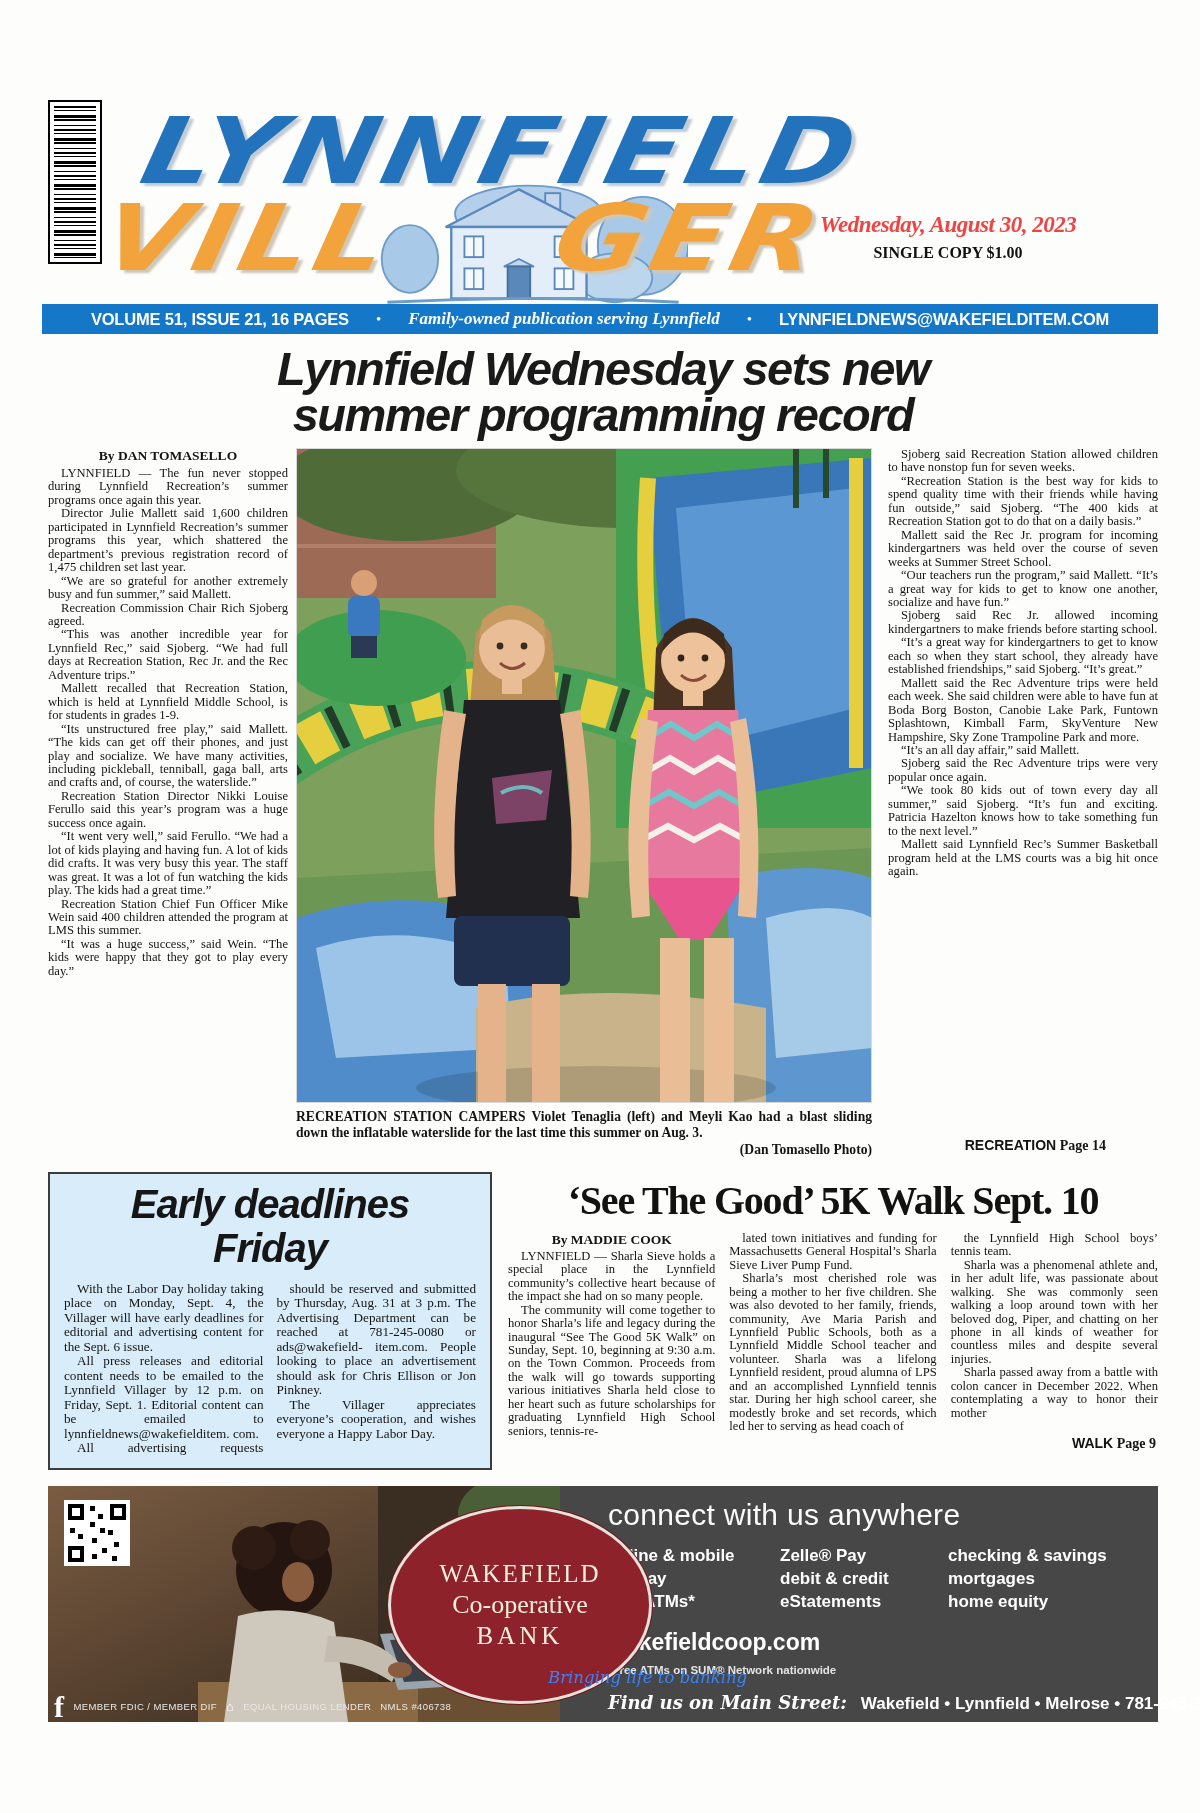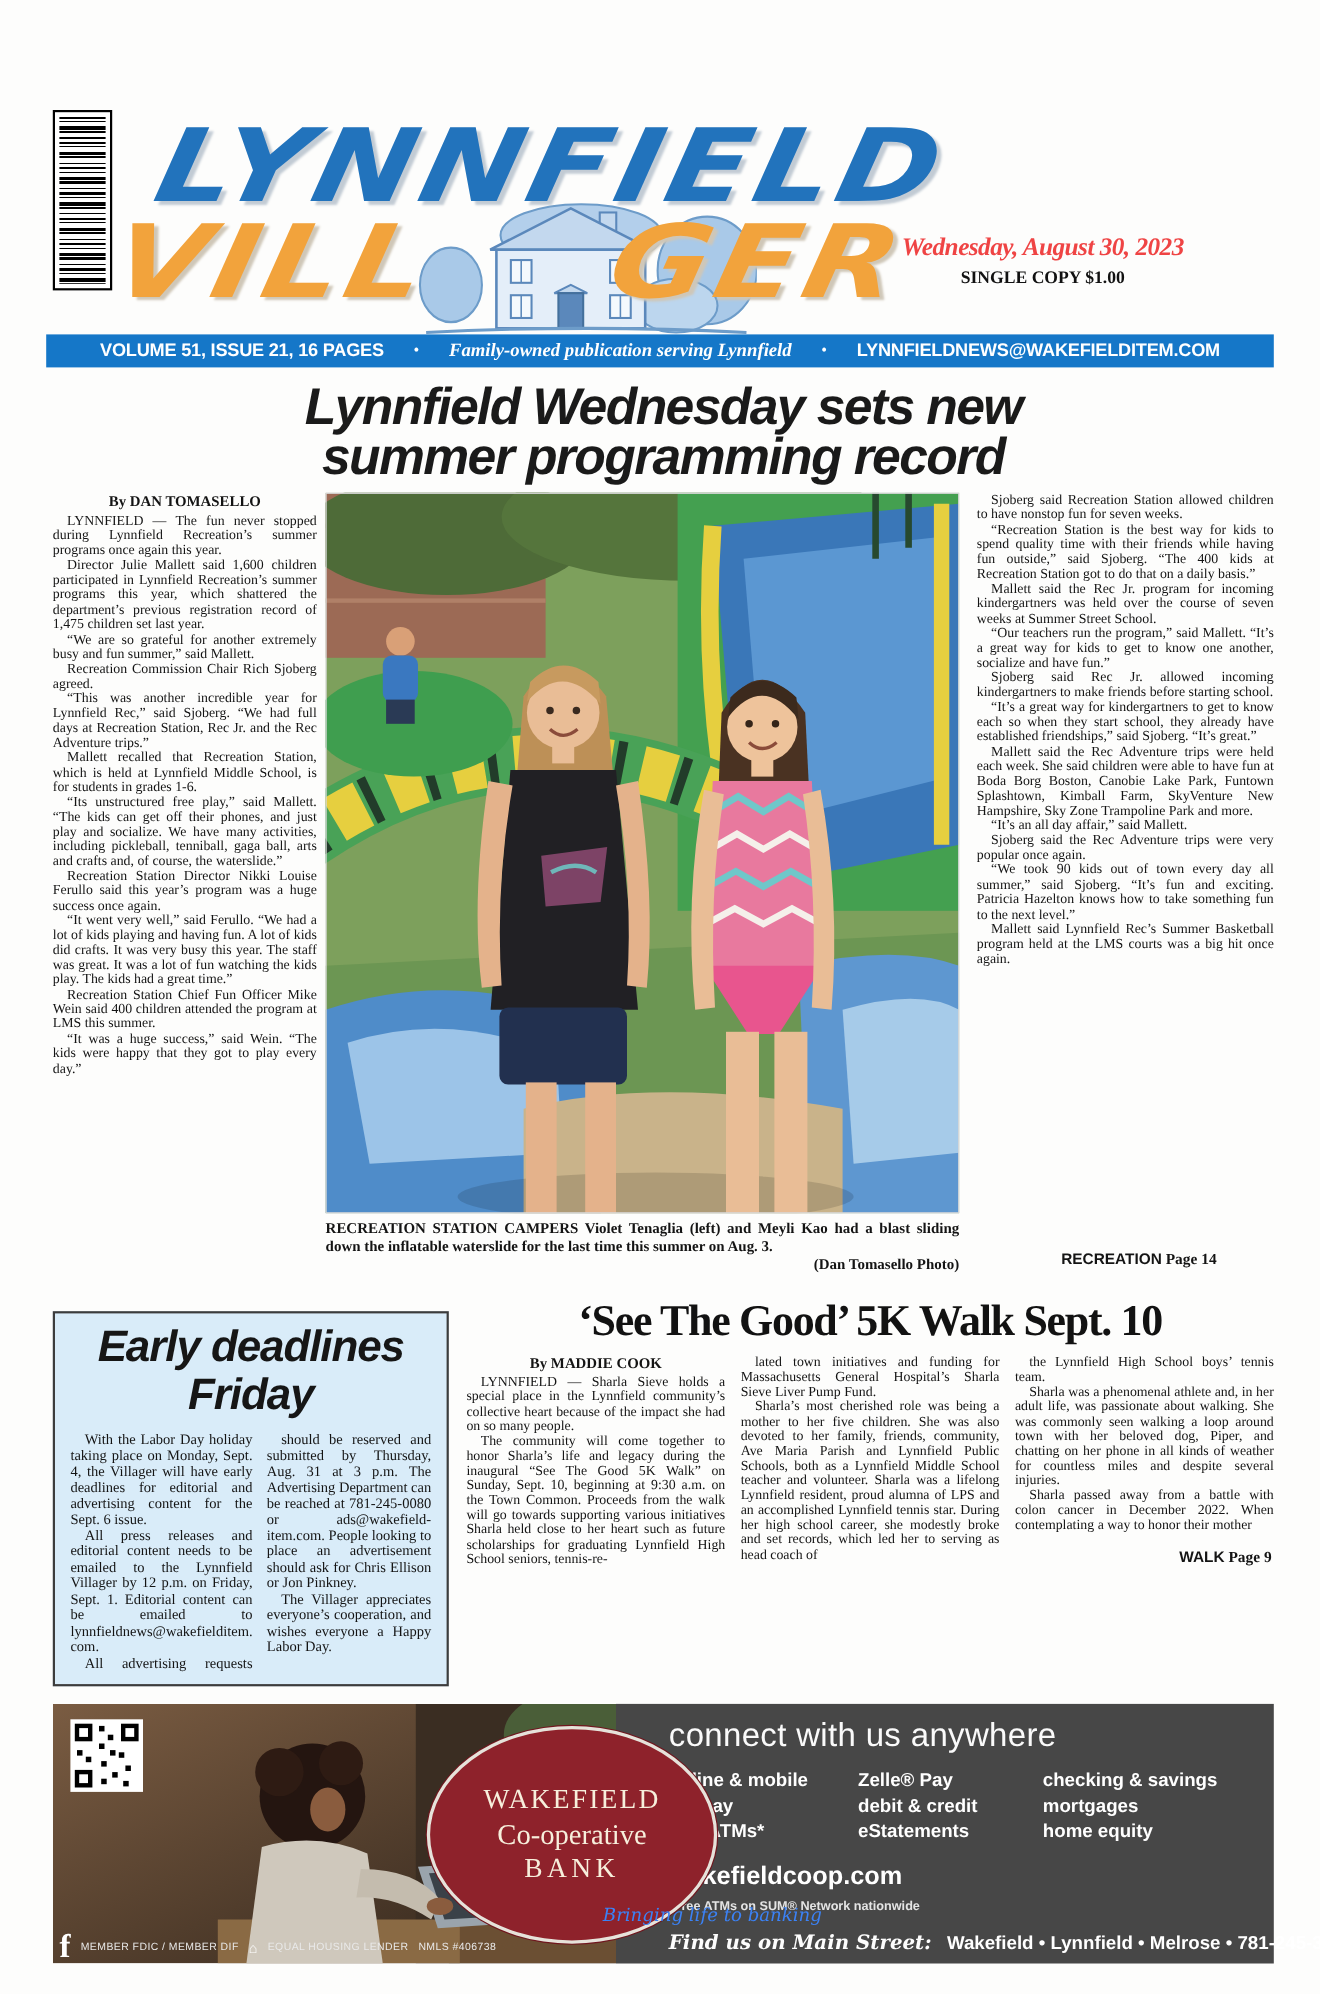--- a/index.html
+++ b/index.html
@@ -40,21 +40,21 @@
   .byline{text-align:center;font-weight:bold;font-size:13.5px;margin-bottom:3px;}
   .para{margin:0;text-indent:13px;font-size:12.6px;line-height:13.45px;text-align:justify;}
   .photo{width:576px;height:655px;display:block;}
   .caption{margin-top:6px;font-weight:bold;font-size:13.6px;line-height:16.4px;text-align:justify;}
   .credit{font-weight:bold;font-size:13.6px;text-align:right;}
   .jumpline{position:absolute;right:52px;top:688px;white-space:nowrap;}
   .jumpline .jl{font-family:"Liberation Sans",sans-serif;font-weight:bold;font-size:14px;}
   .jumpline .jp{font-weight:bold;font-size:14px;}
   
   .lower{margin:14px 42px 0 48px;display:flex;gap:16px;}
-  .deadbox{width:360px;flex:none;background:#d9ecf9;border:2px solid #3c3c3c;box-sizing:border-box;padding:8px 14px 12px;margin-top:20px;}
+  .deadbox{width:444px;flex:none;background:#d9ecf9;border:2px solid #3c3c3c;box-sizing:border-box;padding:8px 14px 12px;}
   .boxtitle{text-align:center;font-family:"Liberation Sans",sans-serif;font-weight:bold;font-style:italic;
     font-size:40px;line-height:44px;letter-spacing:-1px;color:#161616;}
   .boxcols{display:flex;gap:13px;margin-top:12px;}
   .bcol{flex:1;}
   .bcol .para{font-size:13.2px;line-height:14.5px;}
   .deadbox .bcol:first-child .para:last-child{text-align-last:justify;}
   .walk{flex:1;position:relative;}
   .walk-headline{text-align:center;font-family:Liberation Serif, serif;font-weight:bold;
     font-size:40px;line-height:42px;letter-spacing:-1.2px;color:#121212;margin-top:8px;white-space:nowrap;}
   .walk-cols{display:flex;gap:14px;margin-top:10px;}
@@ -143,21 +143,21 @@
 </div>
 
 <div class="story-row">
   <div class="colL">
     <div class="byline">By DAN TOMASELLO</div>
   <p class="para">LYNNFIELD — The fun never stopped during Lynnfield Recreation’s summer programs once again this year.</p>
       <p class="para">Director Julie Mallett said 1,600 children participated in Lynnfield Recreation’s summer programs this year, which shattered the department’s previous registration record of 1,475 children set last year.</p>
       <p class="para">“We are so grateful for another extremely busy and fun summer,” said Mallett.</p>
       <p class="para">Recreation Commission Chair Rich Sjoberg agreed.</p>
       <p class="para">“This was another incredible year for Lynnfield Rec,” said Sjoberg. “We had full days at Recreation Station, Rec Jr. and the Rec Adventure trips.”</p>
-      <p class="para">Mallett recalled that Recreation Station, which is held at Lynnfield Middle School, is for students in grades 1-6.</p>
+      <p class="para">Mallett recalled that Recreation Station, which is held at Lynnfield Middle School, is for students in grades 1-9.</p>
       <p class="para">“Its unstructured free play,” said Mallett. “The kids can get off their phones, and just play and socialize. We have many activities, including pickleball, tenniball, gaga ball, arts and crafts and, of course, the waterslide.”</p>
       <p class="para">Recreation Station Director Nikki Louise Ferullo said this year’s program was a huge success once again.</p>
       <p class="para">“It went very well,” said Ferullo. “We had a lot of kids playing and having fun. A lot of kids did crafts. It was very busy this year. The staff was great. It was a lot of fun watching the kids play. The kids had a great time.”</p>
       <p class="para">Recreation Station Chief Fun Officer Mike Wein said 400 children attended the program at LMS this summer.</p>
       <p class="para">“It was a huge success,” said Wein. “The kids were happy that they got to play every day.”</p>
     </div>
   <div class="photo-col">
     <svg class="photo" viewBox="0 0 576 655" preserveAspectRatio="none">
       <rect width="576" height="655" fill="#7da05c"></rect>
       <rect x="0" y="0" width="200" height="150" fill="#9c6a55"></rect>
@@ -230,21 +230,21 @@
     <div>
         <p class="para">Sjoberg said Recreation Station allowed children to have nonstop fun for seven weeks.</p>
         <p class="para">“Recreation Station is the best way for kids to spend quality time with their friends while having fun outside,” said Sjoberg. “The 400 kids at Recreation Station got to do that on a daily basis.”</p>
         <p class="para">Mallett said the Rec Jr. program for incoming kindergartners was held over the course of seven weeks at Summer Street School.</p>
         <p class="para">“Our teachers run the program,” said Mallett. “It’s a great way for kids to get to know one another, socialize and have fun.”</p>
         <p class="para">Sjoberg said Rec Jr. allowed incoming kindergartners to make friends before starting school.</p>
         <p class="para">“It’s a great way for kindergartners to get to know each so when they start school, they already have established friendships,” said Sjoberg. “It’s great.”</p>
         <p class="para">Mallett said the Rec Adventure trips were held each week. She said children were able to have fun at Boda Borg Boston, Canobie Lake Park, Funtown Splashtown, Kimball Farm, SkyVenture New Hampshire, Sky Zone Trampoline Park and more.</p>
         <p class="para">“It’s an all day affair,” said Mallett.</p>
         <p class="para">Sjoberg said the Rec Adventure trips were very popular once again.</p>
-        <p class="para">“We took 90 kids out of town every day all summer,” said Sjoberg. “It’s fun and exciting. Patricia Hazelton knows how to take something fun to the next level.”</p>
+        <p class="para">“We took 80 kids out of town every day all summer,” said Sjoberg. “It’s fun and exciting. Patricia Hazelton knows how to take something fun to the next level.”</p>
         <p class="para">Mallett said Lynnfield Rec’s Summer Basketball program held at the LMS courts was a big hit once again.</p>
       </div>
     <div class="jumpline"><span class="jl">RECREATION</span><span class="jp"> Page 14</span></div>
   </div>
 </div>
 
 <div class="lower">
   <div class="deadbox">
     <div class="boxtitle">
       <div>Early deadlines</div>

